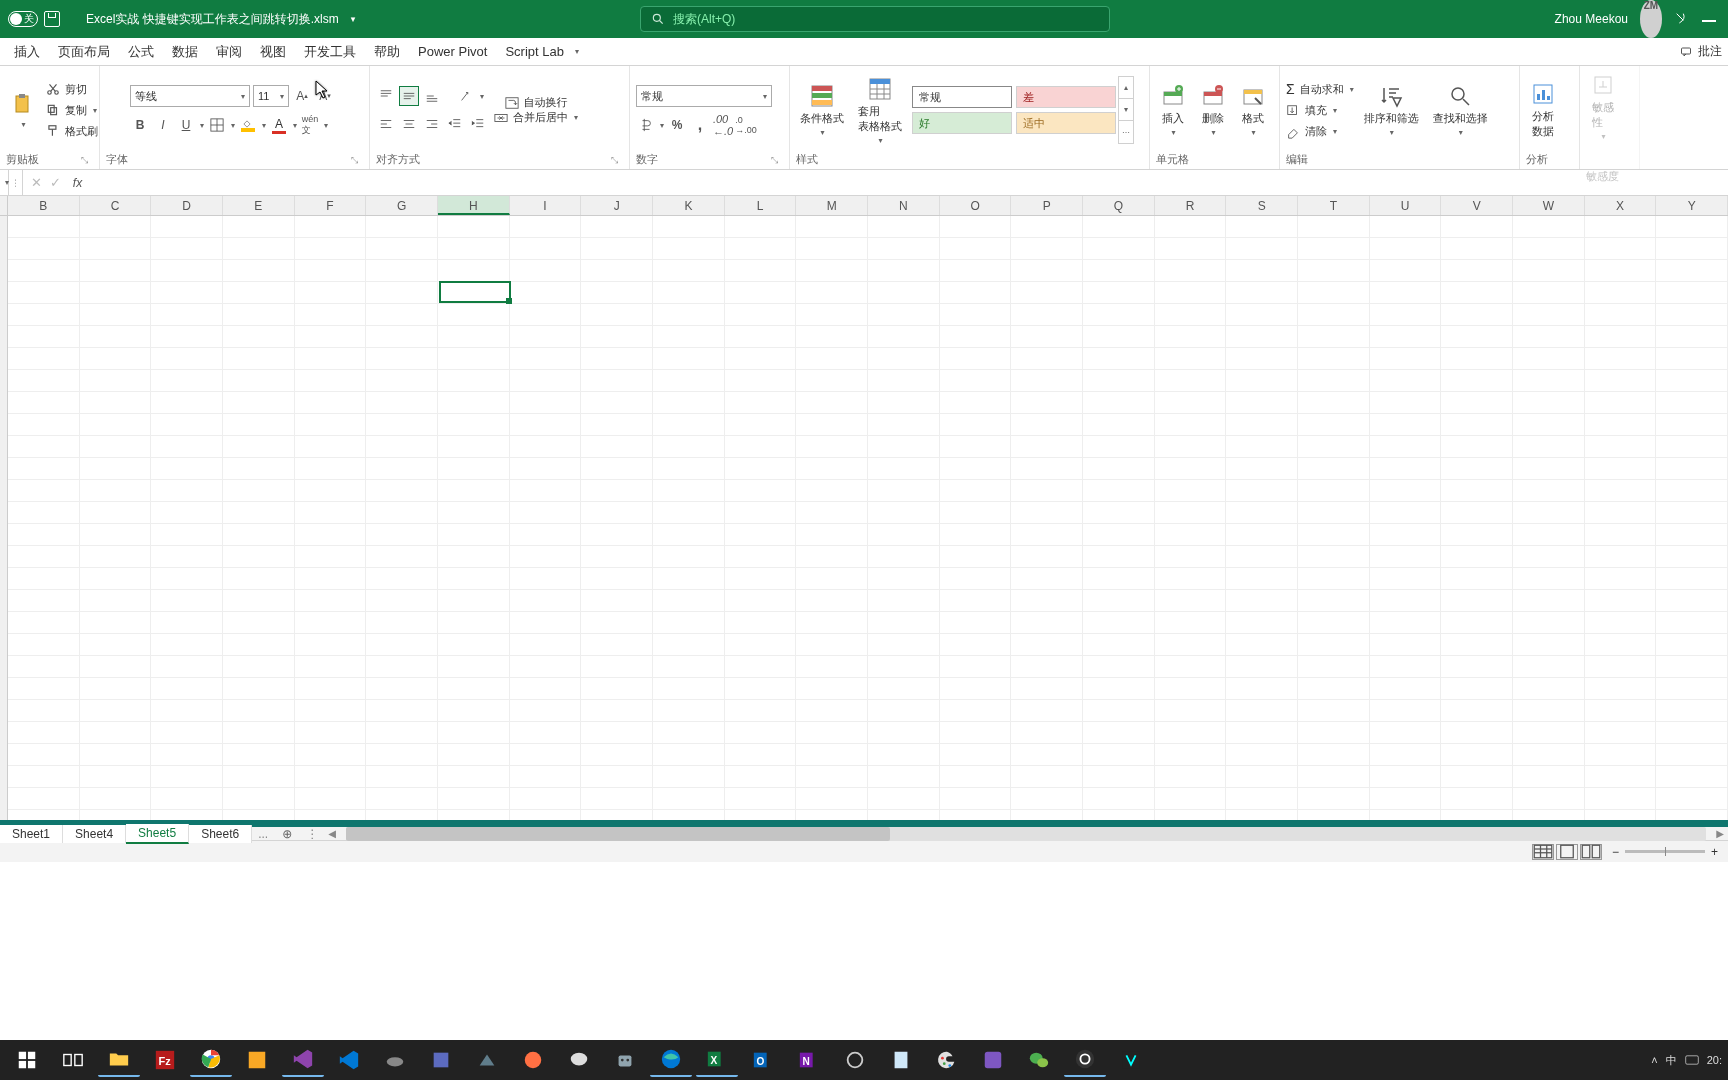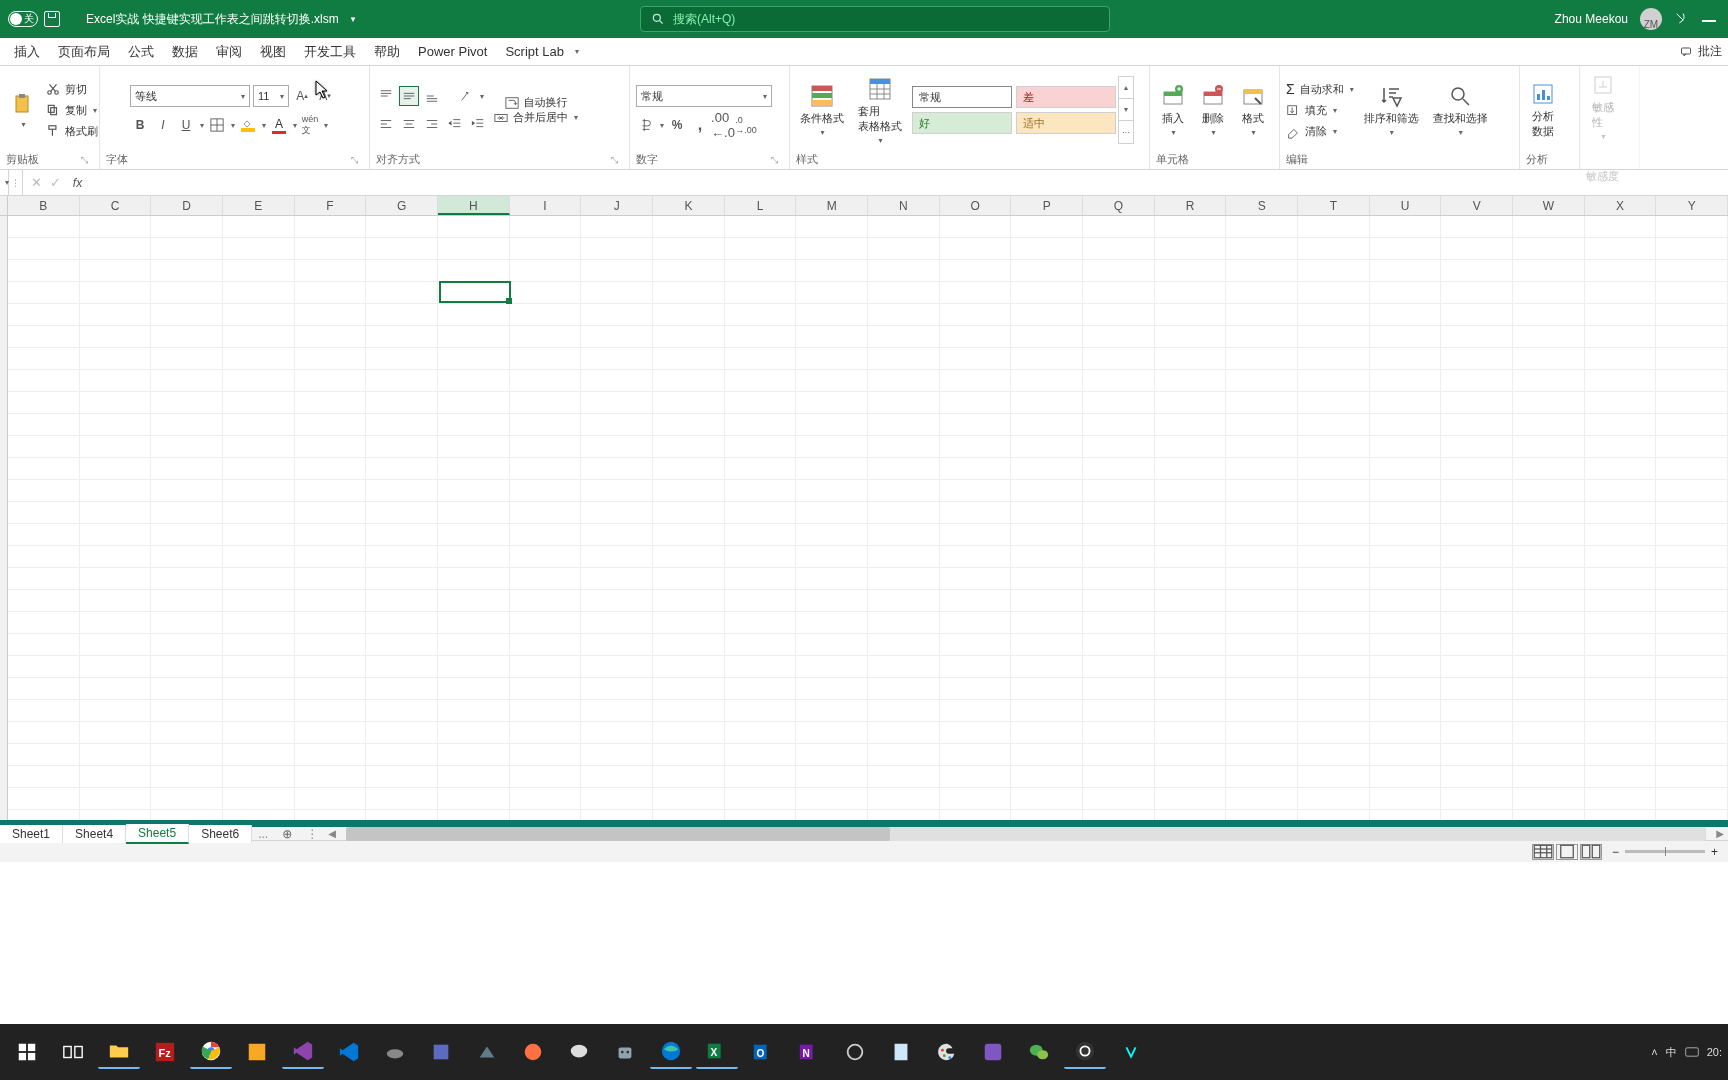--- a/index.html
+++ b/index.html
@@ -10,21 +10,21 @@
 .titlebar .left { display: flex; align-items: center; gap: 6px; padding-left: 8px; }
 .toggle-pill { width: 30px; height: 16px; border: 1px solid #fff; border-radius: 8px; display: flex; align-items: center; font-size: 10px; padding: 0 1px; }
 .toggle-pill .dot { width: 12px; height: 12px; background: #fff; border-radius: 50%; }
 .titlebar .save-icon { width: 16px; height: 16px; border: 1.5px solid #fff; border-radius: 2px; position: relative; }
 .titlebar .save-icon::before { content:""; position:absolute; top:1px; left:3px; width:6px; height:4px; border:1px solid #fff; border-top:none;}
 .titlebar .filename { margin-left: 20px; font-size: 12px; }
 .titlebar .drop { margin-left: 6px; font-size: 9px; }
 .titlebar .search { margin-left: auto; margin-right: auto; width: 470px; height: 26px; background: #0a6b37; border: 1px solid #3aa56f; border-radius: 4px; display: flex; align-items: center; padding: 0 10px; color: #86efac; gap: 8px; position: absolute; left: 640px; top: 6px; }
 .titlebar .search svg { width: 14px; height: 14px; }
 .titlebar .right { margin-left: auto; display: flex; align-items: center; gap: 12px; padding-right: 12px; }
-.titlebar .avatar { width: 22px; height: 22px; background: #d0d0d0; color: #555; border-radius: 50%; display: flex; align-items: flex-end; justify-content: center; font-size: 10px; font-weight: normal; }
+.titlebar .avatar { width: 22px; height: 38px; background: #d0d0d0; color: #555; border-radius: 50%; display: flex; align-items: flex-start; justify-content: center; font-size: 10px; font-weight: bold; }
 .titlebar .right svg { width: 16px; height: 16px; }
 .titlebar .min { width: 14px; height: 2px; background: #fff; margin-top: 4px; }
 
 
 .ribbon-tabs { height: 28px; background: #fff; border-bottom: 1px solid #d4d4d4; display: flex; align-items: center; padding: 0 6px; gap: 2px; }
 .ribbon-tabs .tab { padding: 4px 8px; font-size: 13px; color: #333; cursor: pointer; white-space: nowrap; }
 .ribbon-tabs .right { margin-left: auto; display: flex; align-items: center; gap: 6px; }
 .ribbon-tabs .right svg { width: 12px; height: 12px; }
 
 
@@ -98,21 +98,21 @@
 
 
 .status-bar { height: 22px; background:#f3f3f3; border-top:1px solid #d4d4d4; display:flex; align-items:center; justify-content:flex-end; padding: 0 10px; gap: 10px; }
 .view-btns { display:flex; gap:2px; }
 .view-btns div { width:22px; height:16px; border:1px solid #999; display:flex; align-items:center; justify-content:center; }
 .zoom { display:flex; align-items:center; gap:6px; font-size:12px; }
 .zoom .track { width: 80px; height:3px; background:#bbb; position:relative; }
 .zoom .track::before { content:""; position:absolute; left:50%; top:-3px; width:1px; height:9px; background:#888;}
 
 
-.taskbar { position:absolute; bottom:0; left:0; right:0; height: 56px; background:#222; display:flex; align-items:center; padding:0 6px; gap:4px; }
+.taskbar { position:absolute; bottom:0; left:0; right:0; height: 40px; background:#222; display:flex; align-items:center; padding:0 6px; gap:4px; }
 .taskbar .tbtn { width: 42px; height: 34px; display:flex; align-items:center; justify-content:center; border-radius:2px; }
 .taskbar .tbtn svg { width:22px; height:22px; }
 .taskbar .tbtn.running { border-bottom: 2px solid #76b9ed; }
 .taskbar .tray { margin-left:auto; display:flex; align-items:center; gap:8px; color:#ddd; font-size:11px; }
 .taskbar .tray svg { width:14px; height:14px; }
 
 .cursor { position:absolute; left:315px; top:80px; width:14px; height:20px; pointer-events:none; }
 .cursor svg { width:14px; height:20px; filter: drop-shadow(0 0 1px rgba(0,0,0,0.5)); }
 </style>
 </head>
@@ -372,21 +372,21 @@
               </svg>
             </div>
             <span class="drop-mini">▾</span>
           <div class="smallbtn">
               <b>%</b>
             </div>
           <div class="smallbtn">
               <b style="font-size:16px;">,</b>
             </div>
           <div class="smallbtn">
-              <span style="font-size:13px;">.00<br>←.0</span>
+              <span style="font-size:11px;font-style:italic;">.00<br>←.0</span>
             </div>
           <div class="smallbtn">
               <span style="font-size:9px;">.0<br>→.00</span>
             </div>
         </div>
       </div>
     </div>
     <div class="label"><span>数字</span><span class="launcher">⤡</span></div>
   </div>
 

